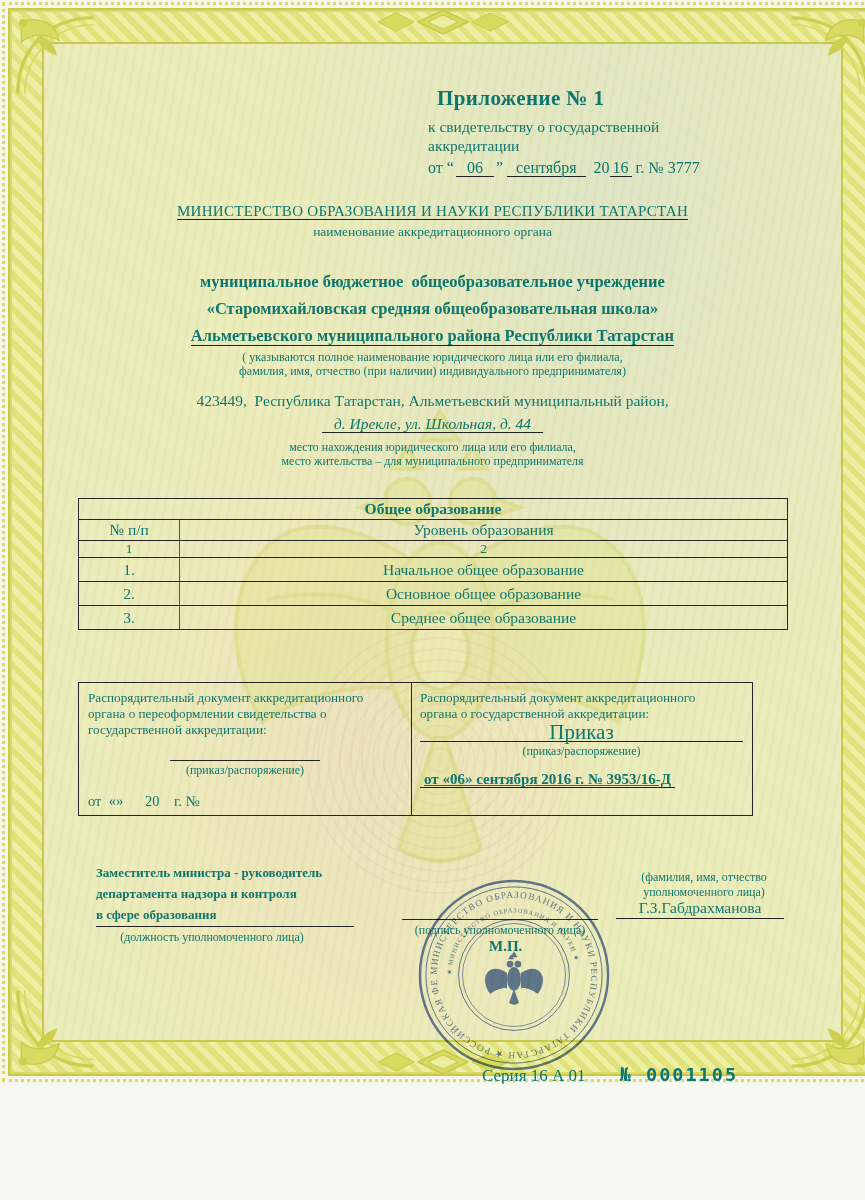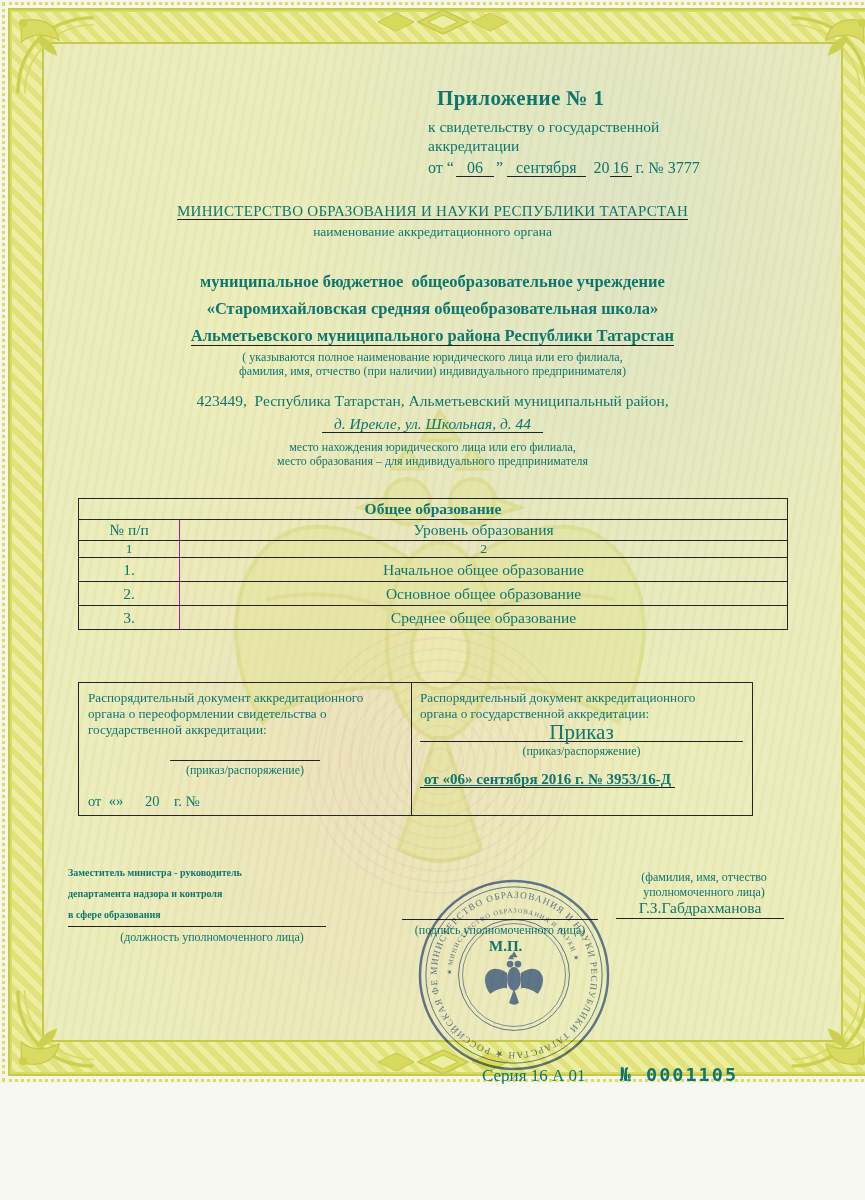--- a/index.html
+++ b/index.html
@@ -62,21 +62,21 @@
        font-size:13.2px;line-height:16px;padding:7px 9px;}
   .box-l{left:78px;width:334px;}
   .box-r{left:411px;width:342px;border-left:none;}
   .fill-short{width:150px;border-bottom:1.1px solid #222;height:13px;margin:9px auto 0;}
   .box-cap{text-align:center;font-size:12px;margin-top:1px;}
   .box-date{margin-top:15px;font-size:14.5px;white-space:pre;}
   .order{text-align:center;font-size:21px;margin-top:2px;border-bottom:1.1px solid #222;padding-bottom:1px;}
   .box-date-r{margin-top:12px;font-size:15px;font-weight:bold;text-decoration:underline;}
   .box-date-r .u{padding:0 4px;}
   
-  .sig-pos{position:absolute;left:68px;top:862px;font-size:10px;font-weight:bold;line-height:21px;}
+  .sig-pos{position:absolute;left:96px;top:862px;font-size:13px;font-weight:bold;line-height:21px;}
   .pos3{display:inline-block;width:258px;border-bottom:1.2px solid #222;padding-bottom:1px;}
   .sig-pos-cap{position:absolute;left:92px;top:930px;width:240px;text-align:center;font-size:12px;}
   .sig-mid{position:absolute;left:402px;top:916px;width:196px;text-align:center;font-size:12px;}
   .sigline{border-bottom:1.2px solid #222;height:3px;margin-bottom:3px;}
   .mp{position:absolute;left:489px;top:938px;font-size:15px;font-weight:bold;z-index:7;}
   .sig-name{position:absolute;left:616px;top:899px;font-size:15.5px;}
   .nline{display:inline-block;min-width:168px;border-bottom:1.2px solid #222;padding-bottom:1px;text-align:center;}
   .sig-name-cap{position:absolute;left:618px;top:870px;width:172px;text-align:center;font-size:12px;line-height:15px;}
   .stamp{position:absolute;left:415px;top:876px;width:198px;height:198px;z-index:6;opacity:.8;mix-blend-mode:multiply;}
   
@@ -171,21 +171,21 @@
       <span class="u">Альметьевского  муниципального района Республики Татарстан</span>
     </div>
     <div class="cline org-cap1">( указываются полное наименование юридического лица или его филиала,</div>
     <div class="cline org-cap2">фамилия, имя, отчество (при наличии) индивидуального предпринимателя)</div>
 
     <div class="cline addr1">423449,  Республика Татарстан, Альметьевский муниципальный район,</div>
     <div class="cline addr2">
       <span class="u">д. Ирекле, ул. Школьная, д. 44</span>
     </div>
     <div class="cline addr-cap1">место нахождения юридического лица или его филиала,</div>
-    <div class="cline addr-cap2">место образования – для индивидуального предпринимателя</div>
+    <div class="cline addr-cap2">место жительства – для муниципального предпринимателя</div>
 
     <div class="etable">
       <div class="t-title">Общее образование</div>
       <div class="trow">
         <div class="tc1">№ п/п</div>
         <div class="tc2">Уровень образования</div>
       </div>
       <div class="trow t-num">
         <div class="tc1">1</div>
         <div class="tc2">2</div>

